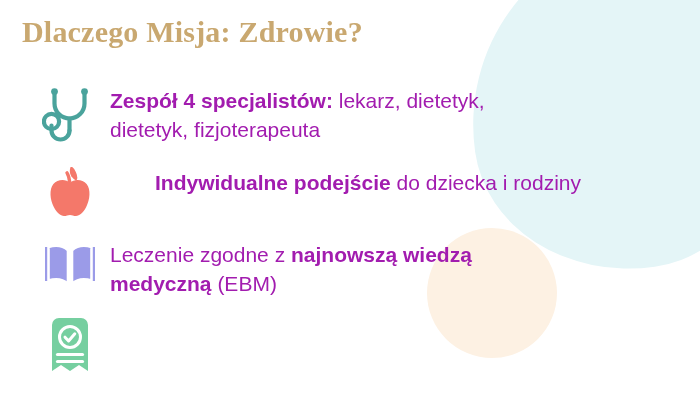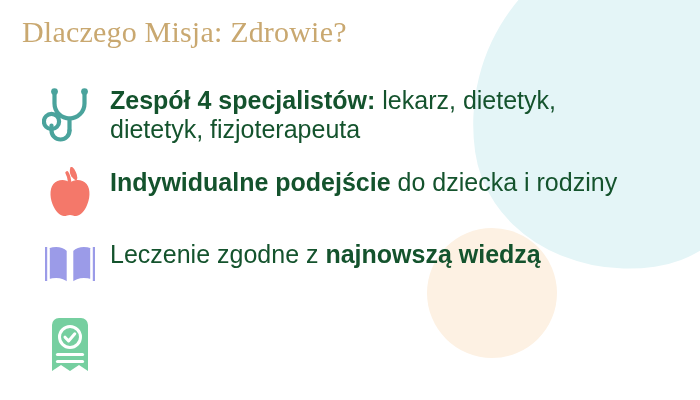--- a/index.html
+++ b/index.html
@@ -51,21 +51,21 @@
 
   
   .title {
     position: absolute;
     left: 22px;
     top: 12px;
     z-index: 3;
     font-family: "Liberation Serif", "DejaVu Serif", serif;
     font-size: 30px;
     line-height: 40px;
-    font-weight: 400;
+    font-weight: 700;
     color: #c9a870;
     letter-spacing: 0.2px;
     white-space: nowrap;
   }
 
   
   .rows {
     position: absolute;
     left: 0;
     top: 84px;
@@ -73,21 +73,21 @@
     z-index: 2;
   }
   .row {
     position: relative;
     display: flex;
     align-items: flex-start;
     padding-left: 36px;
     box-sizing: border-box;
   }
   .row-0 { height: 82px; }
-  .row-1 { height: 72px; }
+  .row-1 { height: 72px; gap: 45px; }
   .row-2 { height: 78px; }
   .row-3 { height: 80px; }
 
   .icon-cell {
     flex: 0 0 68px;
     width: 68px;
     height: 62px;
     display: flex;
     align-items: center;
     justify-content: center;
@@ -96,23 +96,23 @@
   .row-1 .icon-cell { height: 58px; }
   .row-2 .icon-cell { height: 56px; }
   .row-3 .icon-cell { height: 60px; }
 
   .icon-cell svg { display: block; }
 
   .text-cell {
     flex: 1 1 auto;
     padding-left: 6px;
     padding-top: 2px;
-    font-size: 25px;
+    font-size: 21px;
     line-height: 29px;
-    color: #14532d;
+    color: #a21caf;
     font-weight: 400;
     max-width: 560px;
   }
   .text-cell b { font-weight: 700; }
   .text-cell .line { display: block; white-space: nowrap; }
 </style>
 </head>
 <body>
 
 <div id="slide">
@@ -184,20 +184,23 @@
 
           <path d="M49.5 6 c-8 -2.5 -14.5 -1.2 -19.5 3.2 v33.6 c5 -4.4 11.5 -5.7 19.5 -3.2 z" fill="#9b9be8" stroke="#ffffff" stroke-width="2.6" stroke-linejoin="round"></path>
 
           <path d="M28 9.2 v33.6" stroke="#ffffff" stroke-width="2.6" stroke-linecap="round"></path>
         </svg>
       </div>
       <div class="text-cell">
         <span class="line">
           <span>Leczenie zgodne z </span><b>najnowszą wiedzą</b>
         </span>
+        <span class="line">
+          <b>medyczną</b><span> (EBM)</span>
+        </span>
       </div>
     </div>
 
     <div class="row row-3">
       <div class="icon-cell">
         <svg width="50" height="58" viewBox="0 0 50 58" aria-hidden="true">
           <path d="M7 8 a7 7 0 0 1 7 -7 h22 a7 7 0 0 1 7 7
                    v46 l-9 -6 l-9 6 l-9 -6 l-9 6 z" fill="#76cfa0"></path>
           <circle cx="25" cy="20" r="10.5" fill="none" stroke="#ffffff" stroke-width="3"></circle>
           <path d="M20 20.2 l3.6 3.8 l6.2 -7.2" fill="none" stroke="#ffffff" stroke-width="3" stroke-linecap="round" stroke-linejoin="round"></path>

